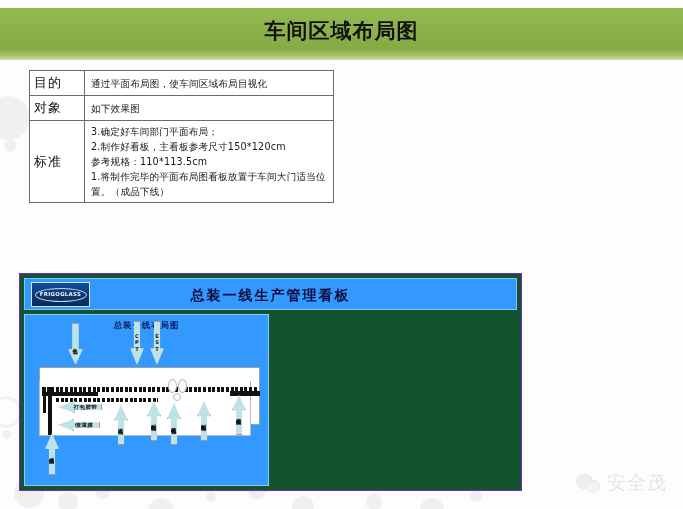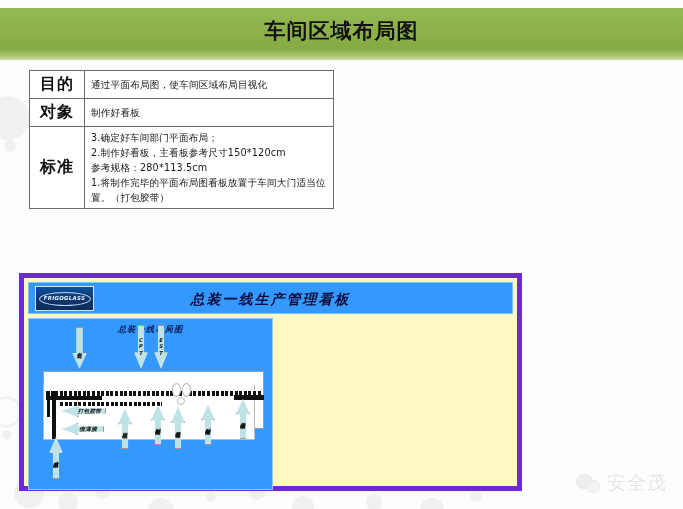--- a/index.html
+++ b/index.html
@@ -73,23 +73,22 @@
     font-family: "DejaVu Sans", "Liberation Sans", sans-serif;
   }
   #spec-table td {
     border: 1px solid #6b6b6b;
     vertical-align: middle;
     padding: 3px 4px;
     color: #161616;
   }
   #spec-table td.key {
     width: 46px;
-    text-align: center;
-    font-weight: bold;
-    font-size: 16px;
+    font-weight: normal;
+    font-size: 13px;
     letter-spacing: 1px;
     color: #111111;
   }
   #spec-table td.val {
     font-size: 9.6px;
     line-height: 15px;
     padding-left: 6px;
     letter-spacing: 0.2px;
   }
   #spec-table td.val .line {
@@ -97,25 +96,24 @@
     white-space: nowrap;
   }
 
   
   #kanban-frame {
     position: absolute;
     left: 19px;
     top: 273px;
     width: 503px;
     height: 218px;
-    background: #fef9c3;
-    border: 5px solid #6d28d9;
+    background: #14532d;
+    border: 1px solid #6d28d9;
     box-sizing: border-box;
     padding: 4px;
-    font-style: italic;
   }
   #kanban-header {
     position: relative;
     height: 32px;
     background: #3399ff;
     border: 1px solid #7fc0ff;
     box-sizing: border-box;
   }
   #kanban-header .board-title {
     position: absolute;
@@ -337,31 +335,31 @@
     <tbody>
       <tr>
         <td class="key">目的</td>
         <td class="val">
           <span class="line">通过平面布局图，使车间区域布局目视化</span>
         </td>
       </tr>
       <tr>
         <td class="key">对象</td>
         <td class="val">
-          <span class="line">制作好看板</span>
+          <span class="line">如下效果图</span>
         </td>
       </tr>
       <tr>
         <td class="key">标准</td>
         <td class="val">
           <span class="line">3.确定好车间部门平面布局；</span>
           <span class="line">2.制作好看板，主看板参考尺寸150*120cm</span>
-          <span class="line">参考规格：280*113.5cm</span>
+          <span class="line">参考规格：110*113.5cm</span>
           <span class="line">1.将制作完毕的平面布局图看板放置于车间大门适当位</span>
-          <span class="line">置。（打包胶带）</span>
+          <span class="line">置。（成品下线）</span>
         </td>
       </tr>
     </tbody>
   </table>
 
   <div id="kanban-frame">
 
     <div id="kanban-header">
       <div id="logo-badge">
         <div class="logo-oval">FRIGOGLASS</div>

